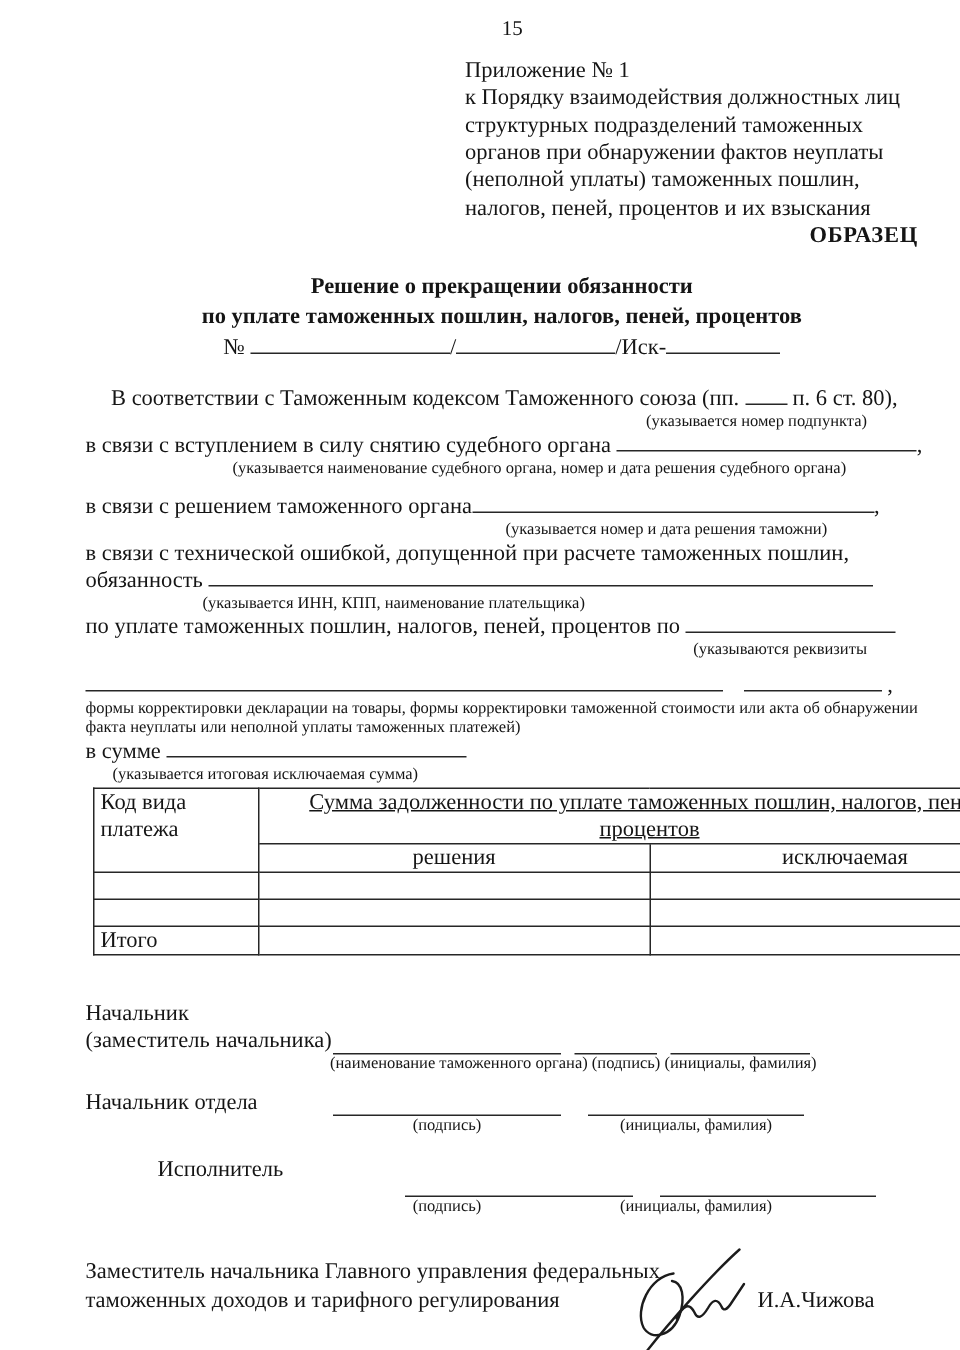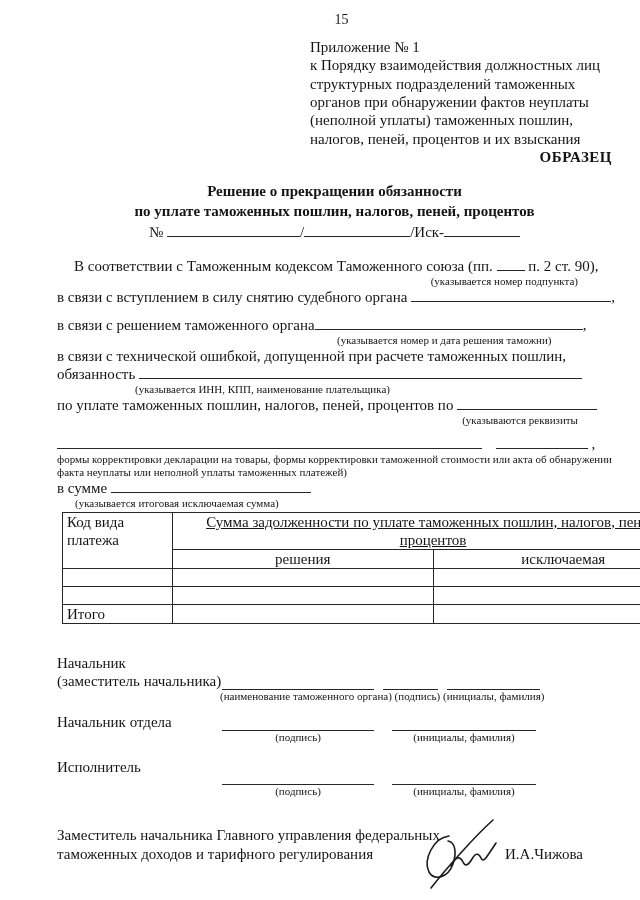--- a/index.html
+++ b/index.html
@@ -42,21 +42,21 @@
   .row-empty td { height:18px; }
   .row-total td { height:19px; }
 
   .closing { margin-top:21px; }
 
   .sig-block { margin-top:30px; }
   .sig-row { display:flex; align-items:flex-end; }
   .sig-label { width:165px; flex:0 0 auto; }
   .cap-row { display:flex; }
   .cap-cell { text-align:center; }
-  .mt14 { margin-top:14px; }
+  .mt14 { margin-top:14px;margin-left:48px; }
   .mt10 { margin-top:10px; }
 
   .footer { position:relative; margin-top:28px; line-height:19px; }
   .approver-name { position:absolute; left:448px; top:19px; }
   .sig-svg { position:absolute; left:358px; top:-12px; }
 </style>
 </head>
 <body>
 
 <div class="page">
@@ -80,28 +80,29 @@
       <div class="numline">
         <span>№</span>
         <span class="blank" style="width:133px"></span><span>/</span><span class="blank" style="width:106px"></span><span>/Иск-</span><span class="blank" style="width:76px"></span>
       </div>
     </div>
 
     <div class="body-block">
       <div class="bline indent">
         <span>В соответствии с Таможенным кодексом Таможенного союза (пп.</span>
         <span class="blank" style="width:28px"></span>
-        <span>п. 2 ст. 90),</span>
+        <span>п. 6 ст. 80),</span>
       </div>
       <div class="small cap-right">(указывается номер подпункта)</div>
 
       <div class="bline">
         <span>в связи с вступлением в силу снятию судебного органа</span>
         <span class="blank" style="width:200px"></span><span>,</span>
       </div>
+      <div class="small" style="padding-left:98px">(указывается наименование судебного органа, номер и дата решения судебного органа)</div>
 
       <div class="gap10"></div>
 
       <div class="bline">
         <span>в связи с решением таможенного органа</span><span class="blank" style="width:268px"></span><span>,</span>
       </div>
       <div class="small" style="padding-left:280px">(указывается номер и дата решения таможни)</div>
 
       <div class="bline">в связи с технической ошибкой, допущенной при расчете таможенных пошлин,</div>
 

